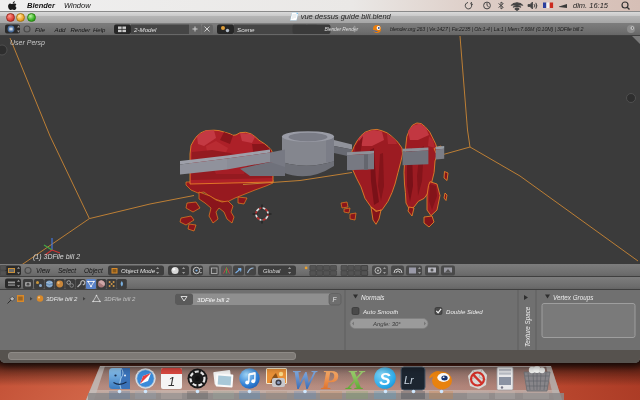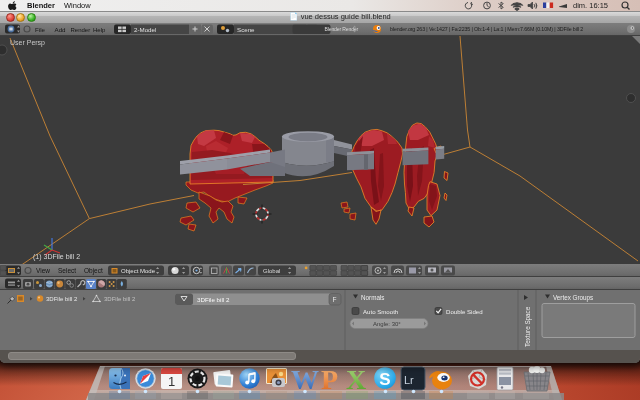--- a/index.html
+++ b/index.html
@@ -1,19 +1,19 @@
 <!DOCTYPE html>
 <html><head>
 <meta charset="utf-8">
 <style>
   html,body{margin:0;padding:0;}
   body{width:640px;height:400px;overflow:hidden;position:relative;
        font-family:"Liberation Sans",sans-serif;
        background:#6b1a10;}
-  .abs{position:absolute;}
+  .abs{position:absolute;font-style:italic;}
   
   #desktop{left:0;top:0;width:640px;height:400px;
     background:radial-gradient(ellipse 600px 270px at 230px 430px,#e08a6a 0%,#d46a4c 22%,#c04c32 48%,#ac3c26 70%,#92301c 88%,#7c2414 100%);}
   
   #bwin{left:0;top:10px;width:640px;height:353px;border-radius:0 0 5px 5px;
         box-shadow:0 3px 8px rgba(0,0,0,0.6);background:#6f6f6f;}
   
   #titlebar{left:0;top:0;width:640px;height:13px;
     background:linear-gradient(#e2e2e2,#c9c9c9 45%,#b4b4b4 50%,#a6a6a6);
     border-bottom:1px solid #6a6a6a;padding-left:28px;}

